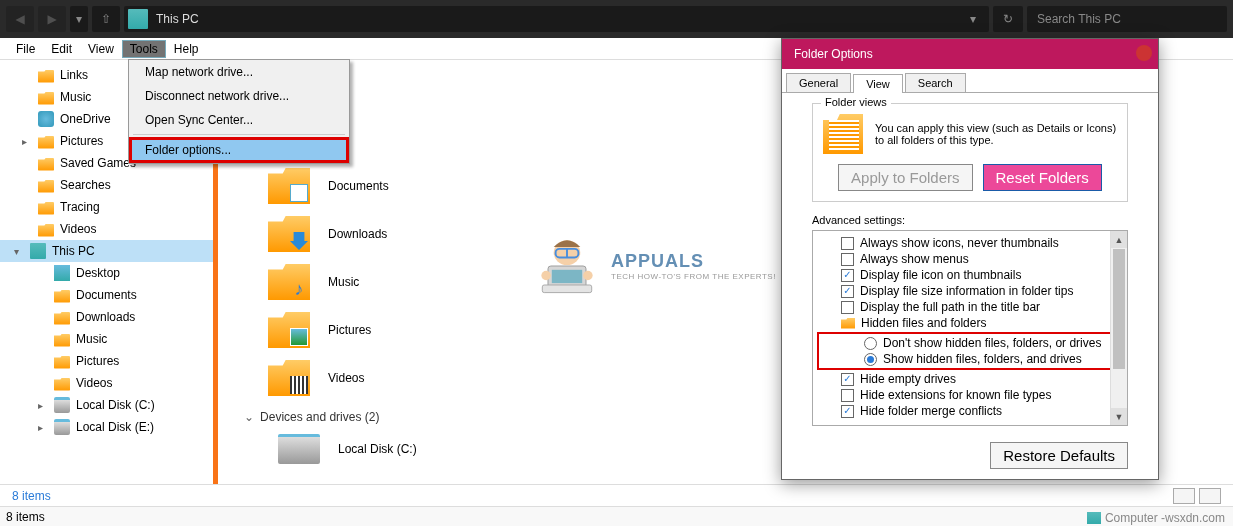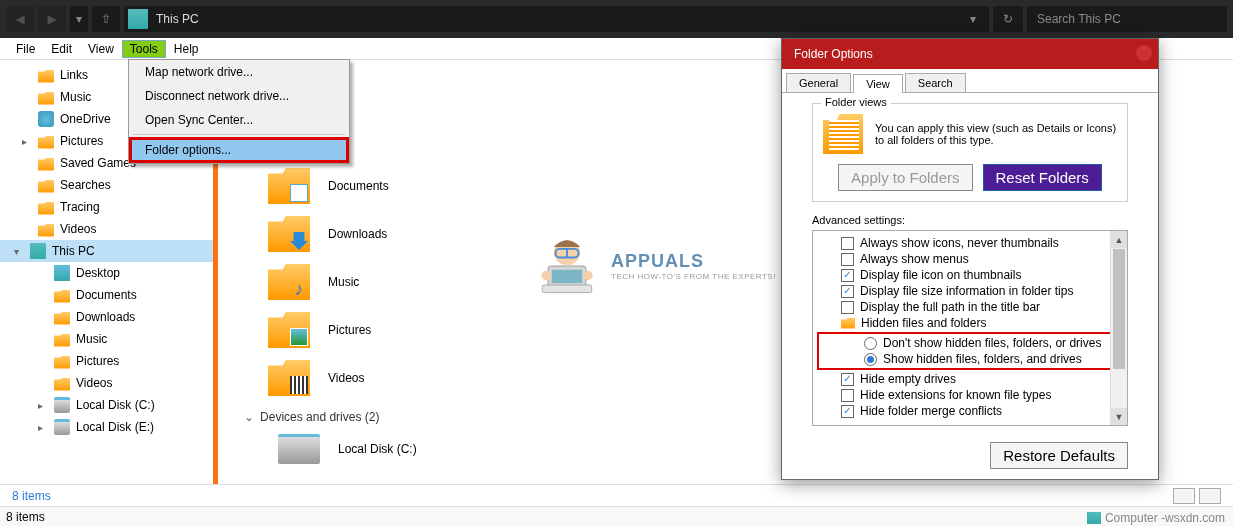--- a/index.html
+++ b/index.html
@@ -11,21 +11,21 @@
 .nav-btn.disabled { opacity: 0.4; }
 .breadcrumb { flex: 1; background: #1a1a1a; height: 26px; display: flex; align-items: center; padding: 0 4px; color: #ddd; border-radius: 2px; }
 .breadcrumb-icon { width: 20px; height: 20px; background: linear-gradient(#5bb, #3aa); margin-right: 8px; border-radius: 1px; }
 .breadcrumb-drop { width: 24px; height: 24px; display: flex; align-items: center; justify-content: center; color: #888; }
 .refresh-btn { width: 30px; height: 26px; background: #1a1a1a; display:flex; align-items:center; justify-content:center; color:#888; border-radius:2px; }
 .search-box { width: 200px; height: 26px; background: #1a1a1a; color: #888; padding: 0 10px; display: flex; align-items: center; border-radius: 2px; }
 
 
 .menu-bar { height: 22px; background: #fff; display: flex; align-items: center; padding: 0 8px; border-bottom: 1px solid #ddd; }
 .menu-item { padding: 2px 8px; cursor: default; }
-.menu-item.active { background: #84cc16; border: 1px solid #7ab; padding: 1px 7px; }
+.menu-item.active { background: #737373; border: 1px solid #7ab; padding: 1px 7px; }
 
 
 .dropdown { position: absolute; top: 59px; left: 128px; width: 222px; background: #f0f0f0; border: 1px solid #999; box-shadow: 3px 3px 3px rgba(0,0,0,0.3); z-index: 50; }
 .dropdown-item { padding: 5px 16px; cursor: default; }
 .dropdown-sep { height: 1px; background: #ccc; margin: 2px 4px; }
 .dropdown-item.highlighted { background: #90c8f0; border: 3px solid #d00; padding: 3px 13px; }
 
 
 .main-area { display: flex; height: 445px; }
 .sidebar { width: 218px; background: #fff; overflow-y: auto; padding: 4px 0; border-right: 5px solid #f97316; }
@@ -48,34 +48,34 @@
 
 
 .status-bar { position: absolute; bottom: 20px; left: 0; right: 0; height: 22px; background: #fff; border-top: 1px solid #ddd; display: flex; align-items: center; padding: 0 12px; color: #555; justify-content: space-between; }
 .status-right { display: flex; gap: 4px; }
 .view-toggle { width: 22px; height: 16px; border: 1px solid #aaa; background: #f5f5f5; }
 .status-bar2 { position: absolute; bottom: 0; left: 0; right: 0; height: 20px; background: #f8f8f8; border-top: 1px solid #ddd; padding: 0 6px; display: flex; align-items: center; font-size: 14px; }
 .computer-mark { position: absolute; right: 8px; bottom: 1px; color: #888; font-size: 11px; display:flex; align-items:center; gap:4px; }
 
 
 .dialog { position: absolute; right: 74px; top: 38px; width: 378px; background: #fff; border: 1px solid #666; box-shadow: 0 4px 16px rgba(0,0,0,0.4); z-index: 100; }
-.dialog-title { background: #b91c1c; color: #fff; height: 30px; display: flex; align-items: center; padding: 0 12px; }
+.dialog-title { background: #be185d; color: #fff; height: 30px; display: flex; align-items: center; padding: 0 12px; }
 .dialog-close { position: absolute; right: 6px; top: 6px; width: 16px; height: 16px; background: #c33; border-radius: 50%; }
 .tabs { display: flex; border-bottom: 1px solid #aaa; padding: 4px 4px 0 4px; background: #fff; }
 .tab { padding: 3px 12px; border: 1px solid #aaa; border-bottom: none; background: #f0f0f0; margin-right: 2px; font-size: 11px; cursor: default; }
 .tab.active { background: #fff; position: relative; top: 1px; }
 .dialog-body { padding: 10px 30px; }
 .groupbox { border: 1px solid #ccc; padding: 10px; margin-bottom: 12px; position: relative; }
 .groupbox-label { position: absolute; top: -8px; left: 8px; background: #fff; padding: 0 4px; font-size: 11px; }
 .groupbox-row { display: flex; align-items: center; gap: 12px; }
 .fv-icon { width: 40px; height: 40px; background: linear-gradient(#fc6,#f90); clip-path: polygon(0 15%,35% 15%,42% 0,100% 0,100% 100%,0 100%); flex-shrink:0; position: relative; }
 .fv-icon::after { content:''; position:absolute; inset: 6px 4px 4px 6px; background: repeating-linear-gradient(#fff,#fff 2px,#f90 2px,#f90 4px); }
 .fv-text { font-size: 11px; flex: 1; }
 .btn { padding: 4px 12px; border: 1px solid #888; background: #f5f5f5; font-size: 15px; min-width: 96px; text-align: center; cursor: default; }
-.btn.primary { background: #4c1d95; color: #fff; border-color: #1a5ba8; }
+.btn.primary { background: #ec4899; color: #fff; border-color: #1a5ba8; }
 .btn.disabled { color: #999; }
 .btn-row { display: flex; gap: 10px; justify-content: center; margin-top: 10px; }
 .adv-label { font-size: 11px; margin-bottom: 4px; }
 .adv-list { border: 1px solid #aaa; height: 196px; overflow-y: auto; padding: 4px; position: relative; }
 .adv-item { display: flex; align-items: center; gap: 6px; font-size: 11px; padding: 1px 2px; }
 .adv-item.l1 { padding-left: 4px; }
 .adv-item.l2 { padding-left: 24px; }
 .adv-item.l3 { padding-left: 44px; }
 .chk { width: 13px; height: 13px; border: 1px solid #666; background: #fff; display: inline-flex; align-items: center; justify-content: center; font-size: 10px; color: #2a7bd8; line-height: 1; }
 .rad { width: 13px; height: 13px; border: 1px solid #666; border-radius: 50%; background: #fff; display: inline-flex; align-items: center; justify-content: center; }

